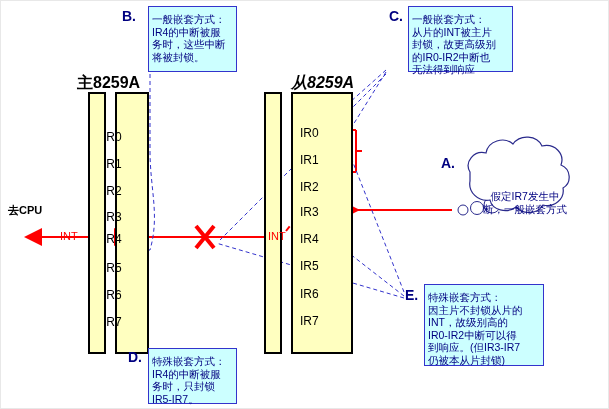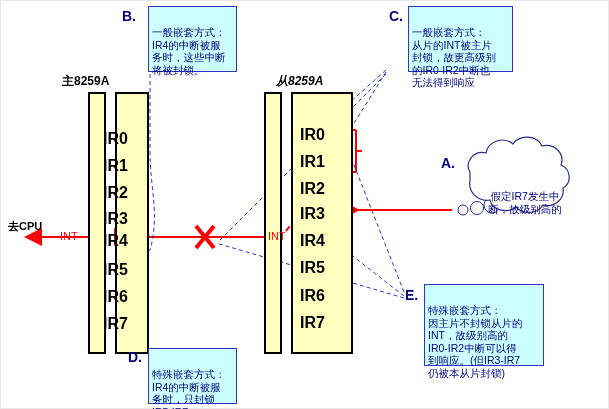--- a/index.html
+++ b/index.html
@@ -1,24 +1,24 @@
 <!DOCTYPE html>
 <html><head>
 <meta charset="utf-8">
 <style>
   html,body{margin:0;padding:0;}
   body{width:609px;height:409px;position:relative;background:#fff;font-family:"Liberation Sans",sans-serif;}
   #stage{position:absolute;left:0;top:0;width:609px;height:409px;overflow:hidden;background:#ffffff;}
   
   .chip{position:absolute;background:#ffffc0;border:2px solid #000;}
-  .chip-title{position:absolute;font-size:12px;font-weight:bold;color:#000;white-space:nowrap;}
-  .pin{position:absolute;font-size:16px;font-weight:bold;color:#000;white-space:nowrap;text-align:right;}
+  .chip-title{position:absolute;font-size:16px;font-weight:bold;color:#000;white-space:nowrap;margin-left:15px;}
+  .pin{position:absolute;font-size:12px;font-weight:normal;color:#000;white-space:nowrap;text-align:right;}
   
   .callout{position:absolute;background:#ccffff;border:1px solid #3333cc;color:#000080;
-           font-size:10.5px;line-height:12.5px;padding:19px 3px;box-sizing:border-box;}
+           font-size:10.5px;line-height:12.5px;padding:6px 3px;box-sizing:border-box;}
   .label{position:absolute;font-size:14px;font-weight:bold;color:#000080;}
   
   .cloudtext{position:absolute;font-size:10.5px;line-height:13px;color:#000080;text-align:center;width:120px;}
   .redtext{position:absolute;font-size:11px;font-weight:normal;color:#ff0000;white-space:nowrap;}
   .blacktext{position:absolute;font-size:11px;font-weight:bold;color:#000;white-space:nowrap;}
   svg{position:absolute;left:0;top:0;}
 </style>
 </head>
 <body>
 
@@ -89,37 +89,37 @@
 
   <div class="pin" style="left:103px;top:130px;">IR0</div>
   <div class="pin" style="left:103px;top:157px;">IR1</div>
   <div class="pin" style="left:103px;top:184px;">IR2</div>
   <div class="pin" style="left:103px;top:210px;">IR3</div>
   <div class="pin" style="left:103px;top:232px;">IR4</div>
   <div class="pin" style="left:103px;top:261px;">IR5</div>
   <div class="pin" style="left:103px;top:288px;">IR6</div>
   <div class="pin" style="left:103px;top:315px;">IR7</div>
   <div class="redtext" style="left:60px;top:230px;">INT</div>
-  <div class="blacktext" style="left:8px;top:219px;">去CPU</div>
+  <div class="blacktext" style="left:8px;top:203px;">去CPU</div>
 
   <div class="chip-title" style="left:276px;top:73px;font-style:italic;">从8259A</div>
   <div class="chip" style="left:264px;top:92px;width:14px;height:258px;"></div>
   <div class="chip" style="left:291px;top:92px;width:58px;height:258px;"></div>
   <div class="pin" style="left:300px;top:126px;">IR0</div>
   <div class="pin" style="left:300px;top:153px;">IR1</div>
   <div class="pin" style="left:300px;top:180px;">IR2</div>
   <div class="pin" style="left:300px;top:205px;">IR3</div>
   <div class="pin" style="left:300px;top:232px;">IR4</div>
   <div class="pin" style="left:300px;top:259px;">IR5</div>
   <div class="pin" style="left:300px;top:287px;">IR6</div>
   <div class="pin" style="left:300px;top:314px;">IR7</div>
   <div class="redtext" style="left:268px;top:230px;">INT</div>
 
   <div class="cloudtext" style="left:465px;top:190px;white-space:pre-line;">假定IR7发生中
-断，故级别高的</div>
+断，一般嵌套方式</div>
 
   <div class="label" style="left:441px;top:155px;">A.</div>
   <div class="label" style="left:122px;top:8px;">B.</div>
   <div class="label" style="left:389px;top:8px;">C.</div>
   <div class="label" style="left:128px;top:349px;">D.</div>
   <div class="label" style="left:405px;top:287px;">E.</div>
 
   <div class="callout" style="left:148px;top:6px;width:89px;height:66px;white-space:pre-line;">一般嵌套方式：
 IR4的中断被服
 务时，这些中断

